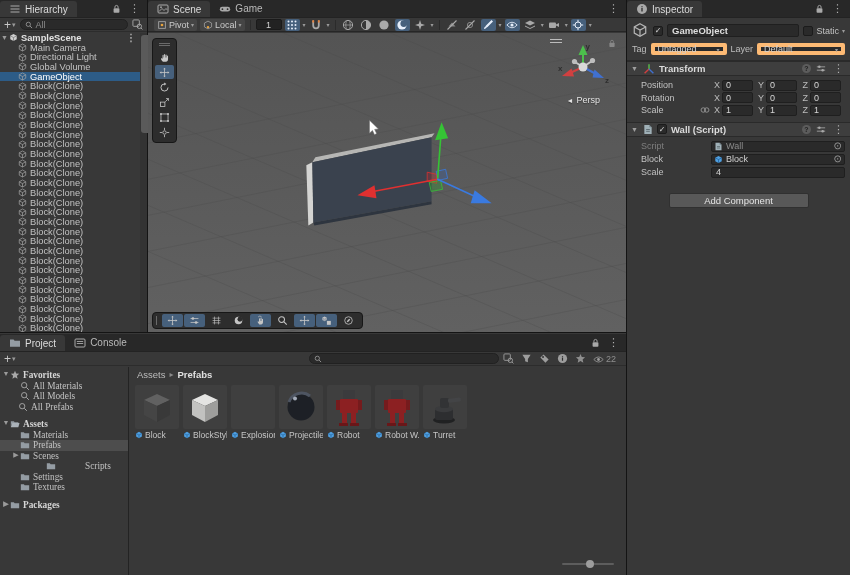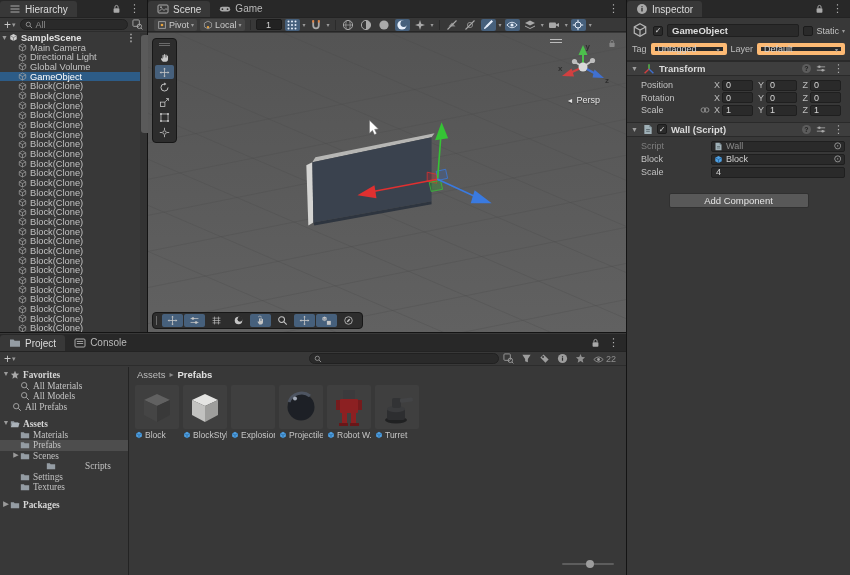--- a/index.html
+++ b/index.html
@@ -1250,21 +1250,21 @@
           <div class="prow" style="padding-left: 12px;">
             <span class="arrow"></span>
             <span class="ico" style="width: 10px; height: 10px;">
               <svg viewBox="0 0 12 12">
                 <circle cx="5" cy="5" r="3.2" fill="none" stroke="currentColor" stroke-width="1.1"></circle>
                 <path d="M7.6 7.6 10.6 10.6" stroke="currentColor" stroke-width="1.2"></path>
               </svg>
             </span>
             <span>All Models</span>
           </div>
-          <div class="prow" style="padding-left: 4px;">
+          <div class="prow" style="padding-left: 10px;">
             <span class="arrow"></span>
             <span class="ico" style="width: 10px; height: 10px;">
               <svg viewBox="0 0 12 12">
                 <circle cx="5" cy="5" r="3.2" fill="none" stroke="currentColor" stroke-width="1.1"></circle>
                 <path d="M7.6 7.6 10.6 10.6" stroke="currentColor" stroke-width="1.2"></path>
               </svg>
             </span>
             <span>All Prefabs</span>
           </div>
           <div class="prow bold gap" style="padding-left: 2px;">
@@ -1429,20 +1429,43 @@
                   <rect x="23" y="38" width="9" height="3" fill="#691719"></rect>
                 </svg>
               </div>
               <div class="alabel">
                 <span class="ico" style="width: 8px; height: 8px;">
                   <svg viewBox="0 0 12 12">
                     <path d="M6 1.3 10.3 3.7v4.6L6 10.7 1.7 8.3V3.7z" fill="#4f9fe0"></path>
                     <path d="M1.7 3.7 6 6.1l4.3-2.4M6 6.1v4.6" fill="none" stroke="#1d5a92" stroke-width="0.9"></path>
                   </svg>
                 </span>
+                <span>Robot</span>
+              </div>
+            </div>
+            <div class="tile">
+              <div class="thumb">
+                <svg viewBox="0 0 44 44">
+                  <rect x="16" y="5" width="12" height="9" fill="#3b3b3d"></rect>
+                  <rect x="13" y="14" width="18" height="14" rx="1" fill="#8c2022"></rect>
+                  <rect x="9" y="15" width="4" height="10" fill="#751b1d"></rect>
+                  <rect x="31" y="15" width="4" height="10" fill="#751b1d"></rect>
+                  <rect x="15" y="28" width="5" height="10" fill="#8c2022"></rect>
+                  <rect x="24" y="28" width="5" height="10" fill="#8c2022"></rect>
+                  <rect x="12" y="38" width="9" height="3" fill="#691719"></rect>
+                  <rect x="23" y="38" width="9" height="3" fill="#691719"></rect>
+                </svg>
+              </div>
+              <div class="alabel">
+                <span class="ico" style="width: 8px; height: 8px;">
+                  <svg viewBox="0 0 12 12">
+                    <path d="M6 1.3 10.3 3.7v4.6L6 10.7 1.7 8.3V3.7z" fill="#4f9fe0"></path>
+                    <path d="M1.7 3.7 6 6.1l4.3-2.4M6 6.1v4.6" fill="none" stroke="#1d5a92" stroke-width="0.9"></path>
+                  </svg>
+                </span>
                 <span>Robot W...</span>
               </div>
             </div>
             <div class="tile">
               <div class="thumb">
                 <svg viewBox="0 0 44 44">
                   <ellipse cx="21" cy="35" rx="11" ry="3.5" fill="#202122"></ellipse>
                   <rect x="12" y="24" width="18" height="11" rx="2" fill="#2d2e30"></rect>
                   <ellipse cx="21" cy="24" rx="9" ry="3.2" fill="#3a3b3d"></ellipse>
                   <rect x="17" y="13" width="9" height="10" rx="2" fill="#323335"></rect>

